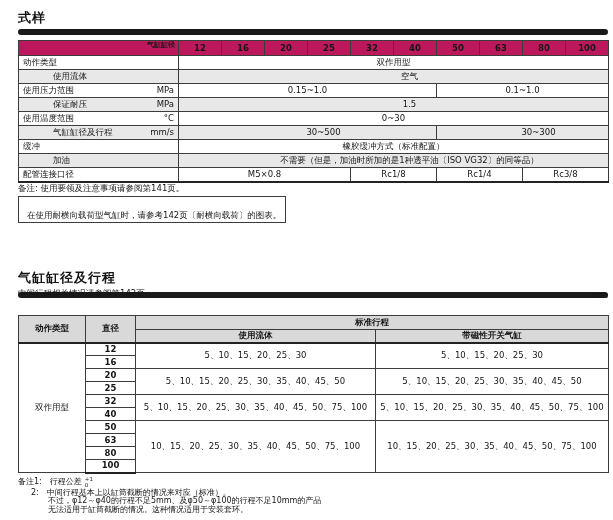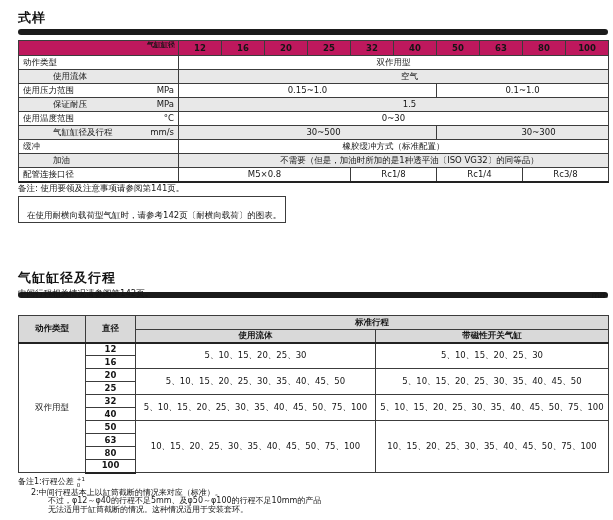--- a/index.html
+++ b/index.html
@@ -56,21 +56,21 @@
   }
   .t-stroke th { background: #d9d9d9; font-weight: bold; }
   .t-stroke tr.h1 th { height: 14px; }
   .t-stroke th.hb, .t-stroke tr.h2 th { border-bottom: 2px solid #222; }
   .t-stroke td.bore { font-weight: bold; }
   .t-stroke tr.lastrow td { border-bottom: 2px solid #222; }
 
   
   .footnotes { font-size: 8px; line-height: 8.6px; }
   .fn-line { display: flex; align-items: center; white-space: nowrap; }
-  .fn-pre { margin-right: 0; }
+  .fn-pre { margin-right: 8px; }
   .ind1 { margin-left: 13px; }
   .ind2 { margin-left: 30px; }
   .tol { display: inline-flex; flex-direction: column; justify-content: center;
          font-size: 5.5px; line-height: 1.05; margin-left: 3px; }
 </style>
 </head>
 <body>
 
 <div>
 

